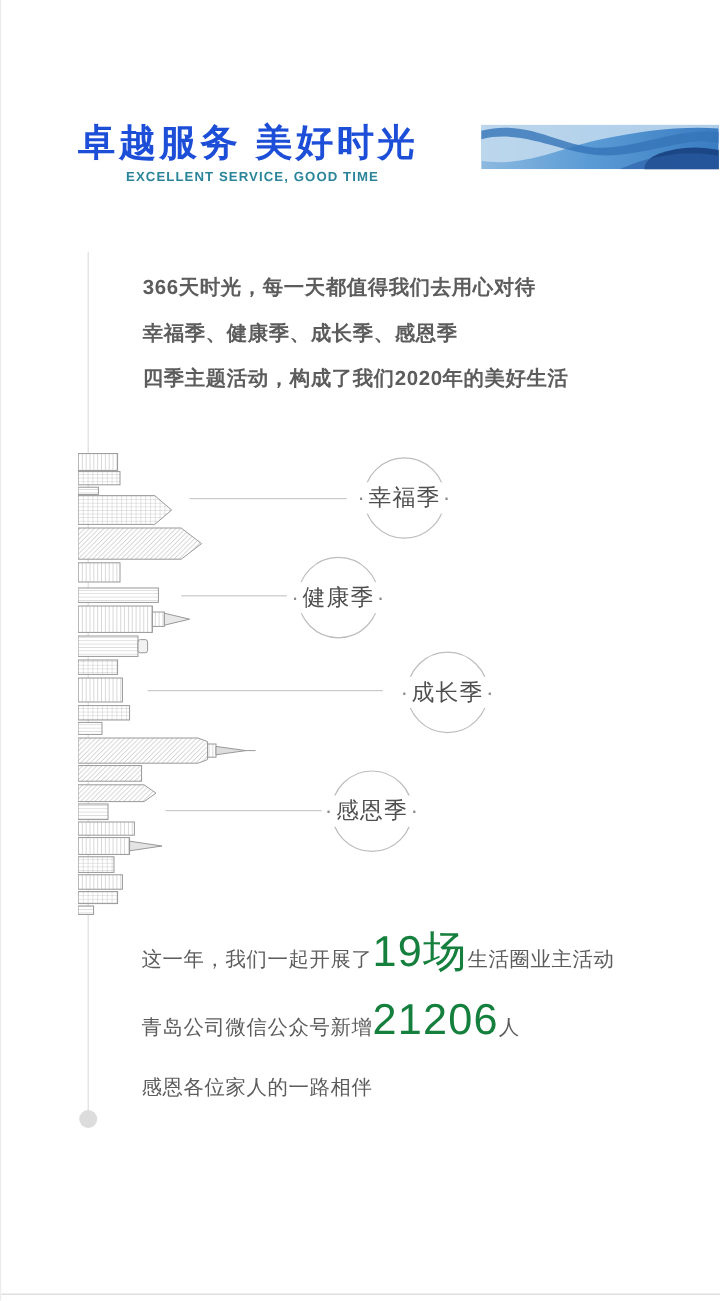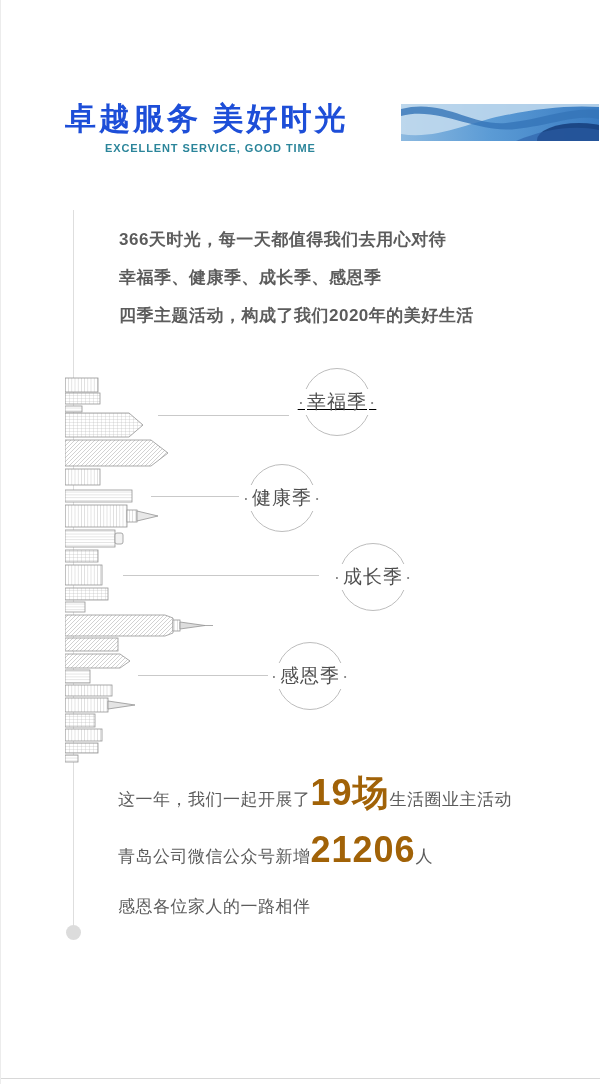--- a/index.html
+++ b/index.html
@@ -31,28 +31,28 @@
   .season-circle {
     position:absolute; width:66px; height:66px; border:1px solid #bdbdbd; border-radius:50%;
     display:flex; align-items:center; justify-content:center;
   }
   .season-circle .lbl {
     background:#fff; padding:0 1px; white-space:nowrap;
     font-size:19px; color:#4f4f4f; letter-spacing:1px;
   }
   .season-circle .lbl::before { content:"·"; color:#8a8a8a; margin-right:2px; }
   .season-circle .lbl::after  { content:"·"; color:#8a8a8a; margin-left:2px; }
-  .c1 { left:302px; top:368px;text-decoration:underline; }
+  .c1 { left:302px; top:381px; }
   .c2 { left:247px; top:464px; }
   .c3 { left:338px; top:543px; }
   .c4 { left:275px; top:642px; }
   
   .stats { position:absolute; left:117px; top:768px; font-size:17px; color:#5c5c5c; letter-spacing:0.5px; }
   .stat-row { line-height:50px; white-space:nowrap; }
-  .big { font-size:36px; color:#a16207; letter-spacing:1px;font-weight:bold; }
+  .big { font-size:36px; color:#15803d; letter-spacing:1px; }
   
   .bottom-line { position:absolute; left:0; top:1078px; width:600px; height:1px; background:#d8d8d8; }
 </style>
 </head>
 <body>
 
 <div class="page">
 
   <div class="hdr">
     <h1>卓越服务 美好时光</h1>

